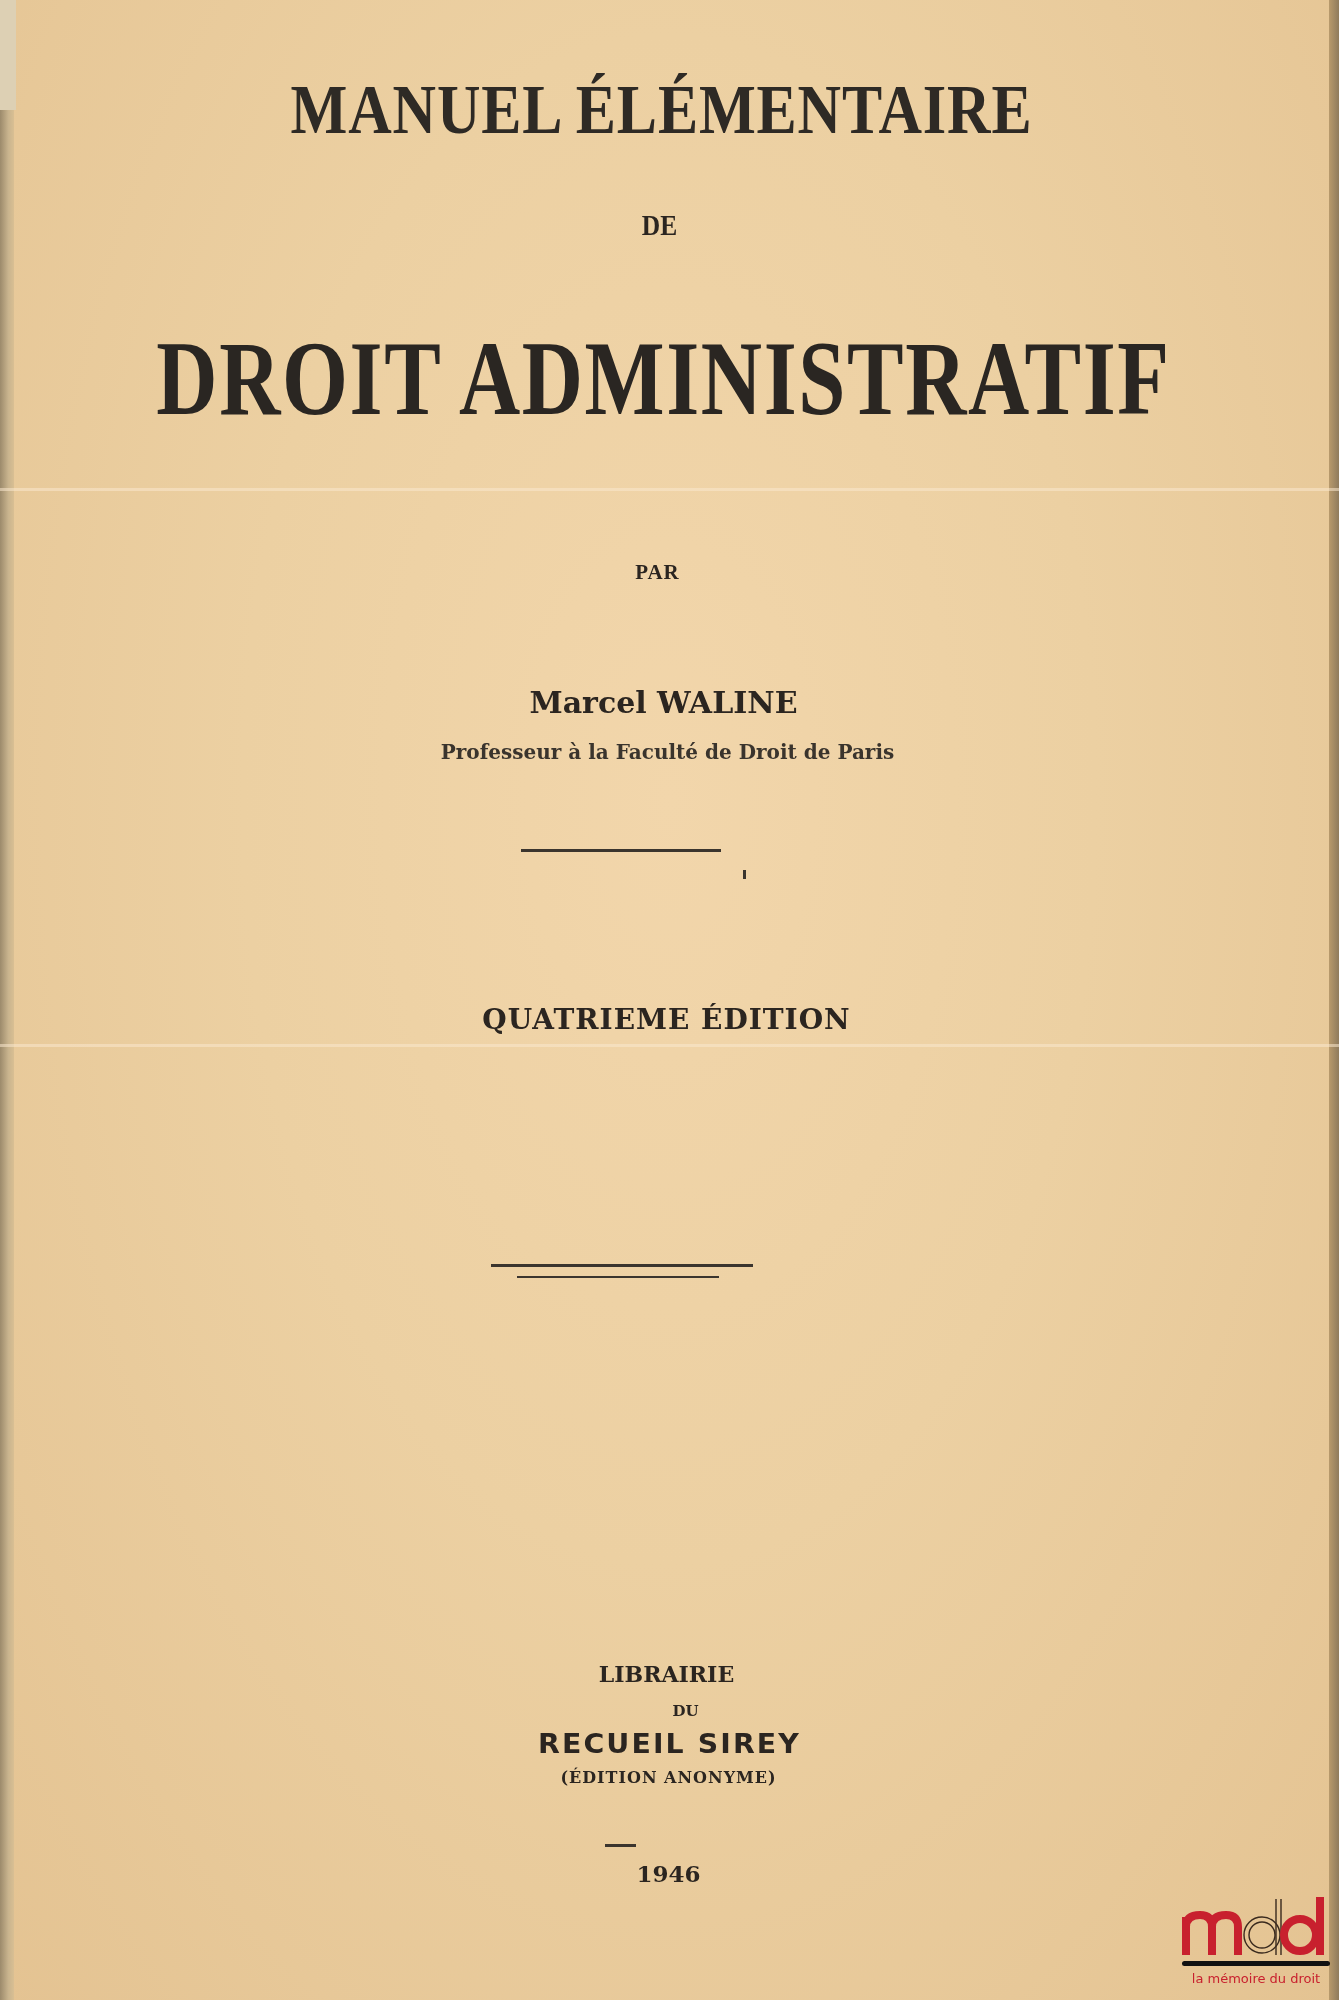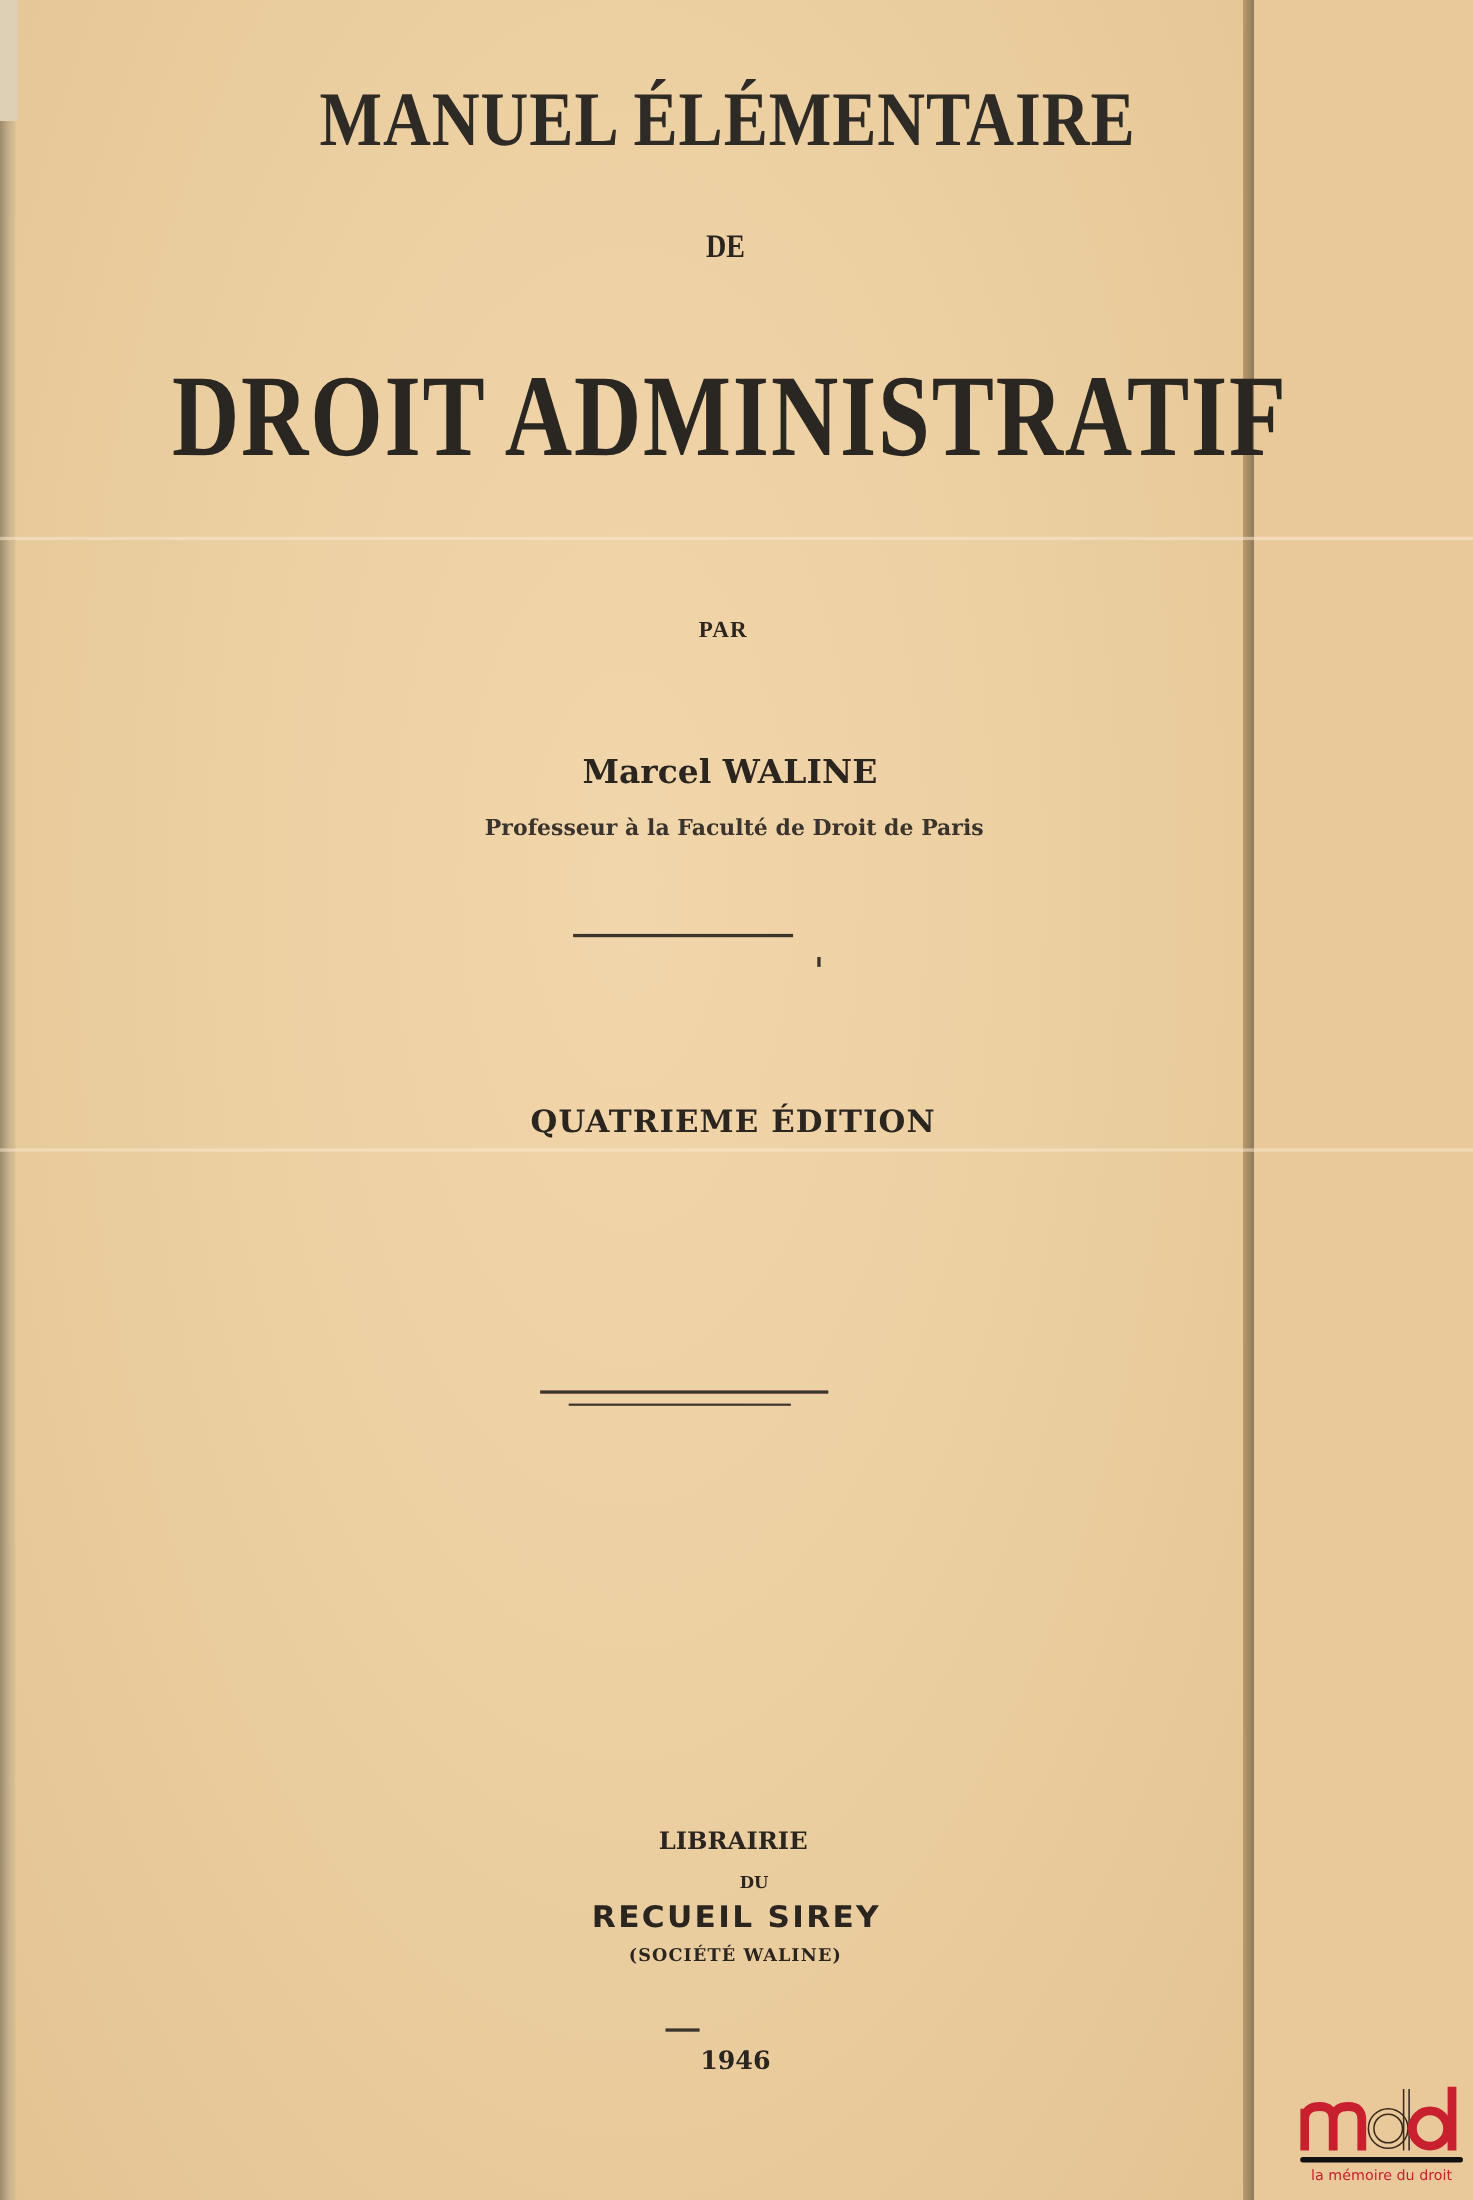--- a/index.html
+++ b/index.html
@@ -11,21 +11,21 @@
     height: 2000px;
     position: relative;
     overflow: hidden;
     background: #e9c99a;
     font-family: "Liberation Serif", "DejaVu Serif", serif;
     color: #2b2520;
   }
   .page {
     position: absolute;
     left: 0; top: 0;
-    width: 1140px; height: 2000px;
+    width: 1339px; height: 2000px;
     background:
       radial-gradient(ellipse at 50% 40%, #f2d6ab 0%, #ecd0a2 45%, #e4c392 100%);
   }
   
   .spine-left {
     position: absolute;
     left: 0; top: 0;
     width: 14px; height: 2000px;
     background: linear-gradient(to right, #9c8a6b, #c9b48e 60%, #d9bf93);
   }
@@ -224,21 +224,21 @@
   <div class="rule tick-mark"></div>
 
   <div class="line edition">QUATRIEME ÉDITION</div>
 
   <div class="rule rule-2a"></div>
   <div class="rule rule-2b"></div>
 
   <div class="line publisher-1">LIBRAIRIE</div>
   <div class="line publisher-2">DU</div>
   <div class="line publisher-3">RECUEIL SIREY</div>
-  <div class="line publisher-4">(SOCIÉTÉ WALINE)</div>
+  <div class="line publisher-4">(ÉDITION ANONYME)</div>
   <div class="rule rule-3"></div>
   <div class="line year">1946</div>
 
   <div class="logo">
     <svg class="logo-mark" viewBox="0 0 148 62" xmlns="http://www.w3.org/2000/svg">
 
       <path d="M4 60 V22 M4 32 Q4 20 18 20 Q30 20 30 32 V60 M30 32 Q30 20 44 20 Q56 20 56 32 V60" fill="none" stroke="#c8202e" stroke-width="8" stroke-linecap="butt"></path>
 
       <circle cx="80" cy="40" r="18" fill="none" stroke="#3a2a1e" stroke-width="1.4"></circle>
       <circle cx="80" cy="40" r="13" fill="none" stroke="#3a2a1e" stroke-width="1.4"></circle>

